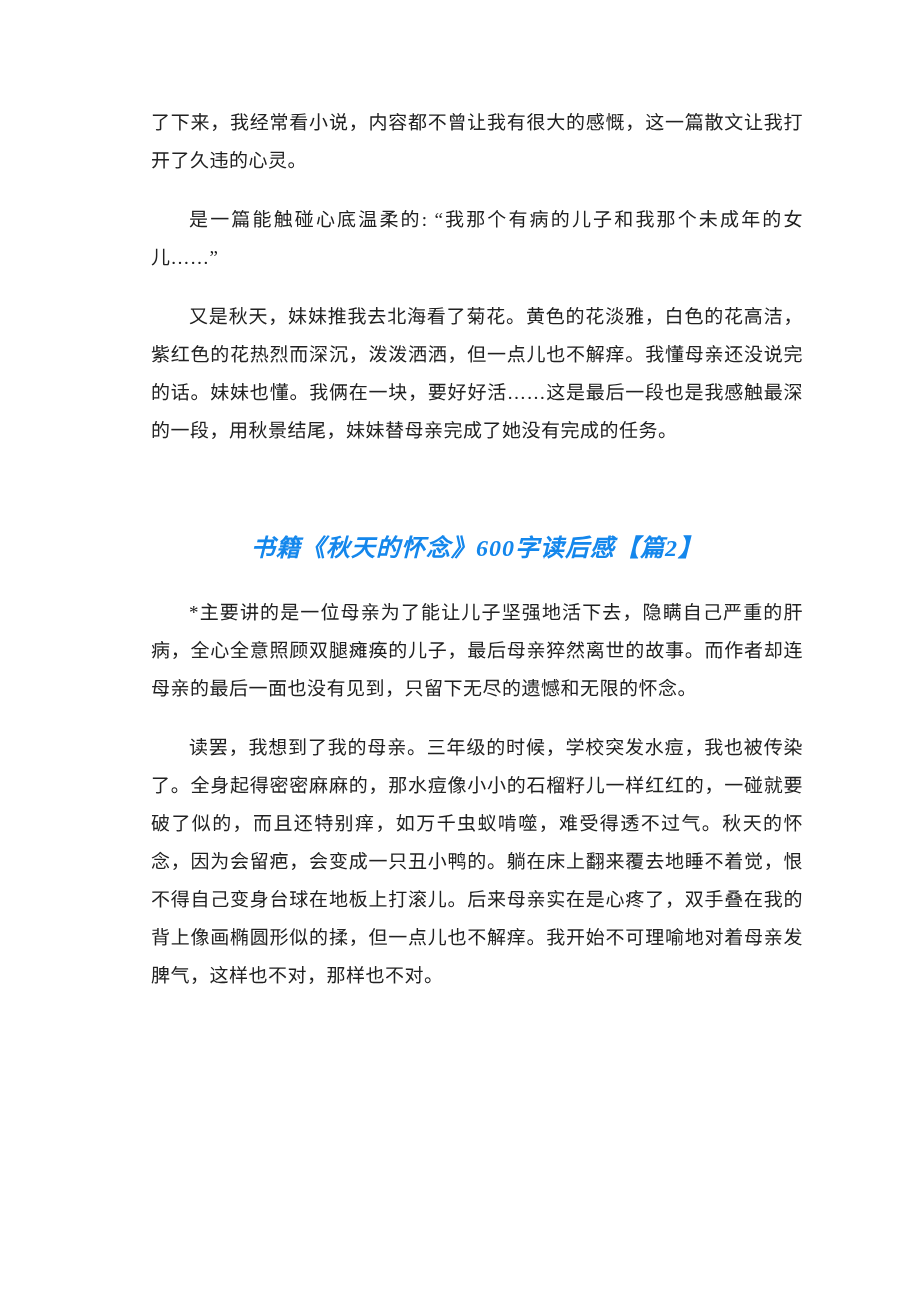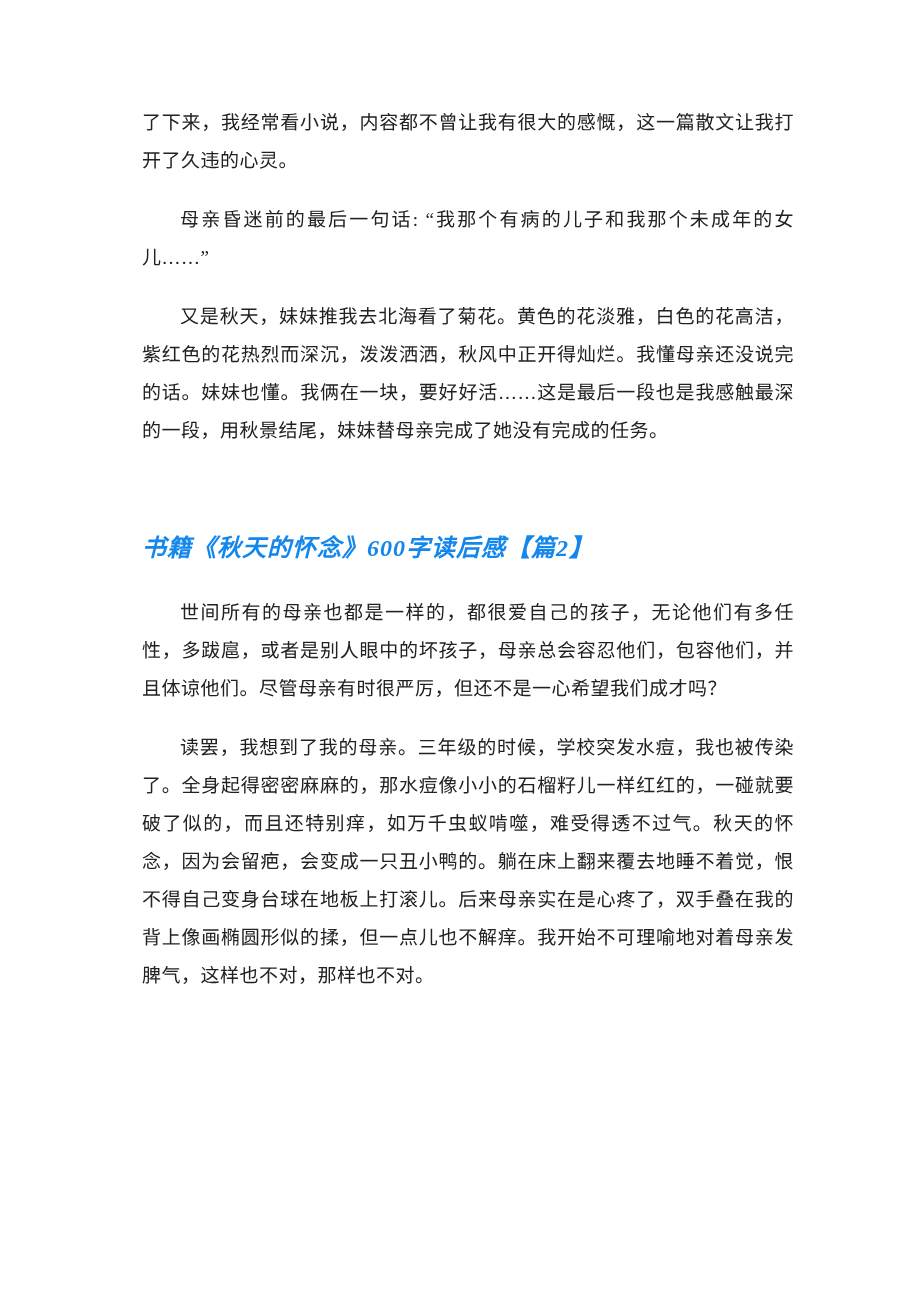--- a/index.html
+++ b/index.html
@@ -14,21 +14,21 @@
   }
   .page {
     position: relative;
     width: 920px;
     height: 1302px;
     overflow: hidden;
     background: var(--page-bg, #ffffff);
   }
   .content {
     position: absolute;
-    left: 142px;
+    left: 151px;
     top: 104px;
     width: 652px;
   }
   .para {
     margin: 0 0 21px 0;
     font-size: 19px;
     line-height: 38px;
     text-align: justify;
     letter-spacing: 0.5px;
     color: var(--body-color, #212121);
@@ -38,36 +38,37 @@
   }
   .section-heading {
     margin: 82px 0 30px 0;
     font-size: 24px;
     line-height: 32px;
     font-weight: bold;
     font-style: italic;
     letter-spacing: 1px;
     color: var(--heading-color, #1487ec);
     font-family: "Liberation Serif", "DejaVu Serif", serif;
+    text-align: center;
   }
 </style>
 </head>
 <body>
 
 <div class="page">
   <div class="content">
 
     <p class="para">了下来，我经常看小说，内容都不曾让我有很大的感慨，这一篇散文让我打开了久违的心灵。</p>
 
-    <p class="para indent">母亲昏迷前的最后一句话: “我那个有病的儿子和我那个未成年的女儿……”</p>
+    <p class="para indent">是一篇能触碰心底温柔的: “我那个有病的儿子和我那个未成年的女儿……”</p>
 
-    <p class="para indent">又是秋天，妹妹推我去北海看了菊花。黄色的花淡雅，白色的花高洁，紫红色的花热烈而深沉，泼泼洒洒，秋风中正开得灿烂。我懂母亲还没说完的话。妹妹也懂。我俩在一块，要好好活……这是最后一段也是我感触最深的一段，用秋景结尾，妹妹替母亲完成了她没有完成的任务。</p>
+    <p class="para indent">又是秋天，妹妹推我去北海看了菊花。黄色的花淡雅，白色的花高洁，紫红色的花热烈而深沉，泼泼洒洒，但一点儿也不解痒。我懂母亲还没说完的话。妹妹也懂。我俩在一块，要好好活……这是最后一段也是我感触最深的一段，用秋景结尾，妹妹替母亲完成了她没有完成的任务。</p>
 
     <h2 class="section-heading">书籍《秋天的怀念》600字读后感【篇2】</h2>
 
 
+    <p class="para indent">*主要讲的是一位母亲为了能让儿子坚强地活下去，隐瞒自己严重的肝病，全心全意照顾双腿瘫痪的儿子，最后母亲猝然离世的故事。而作者却连母亲的最后一面也没有见到，只留下无尽的遗憾和无限的怀念。</p>
 
-    <p class="para indent">世间所有的母亲也都是一样的，都很爱自己的孩子，无论他们有多任性，多跋扈，或者是别人眼中的坏孩子，母亲总会容忍他们，包容他们，并且体谅他们。尽管母亲有时很严厉，但还不是一心希望我们成才吗？</p>
 
     <p class="para indent">读罢，我想到了我的母亲。三年级的时候，学校突发水痘，我也被传染了。全身起得密密麻麻的，那水痘像小小的石榴籽儿一样红红的，一碰就要破了似的，而且还特别痒，如万千虫蚁啃噬，难受得透不过气。秋天的怀念，因为会留疤，会变成一只丑小鸭的。躺在床上翻来覆去地睡不着觉，恨不得自己变身台球在地板上打滚儿。后来母亲实在是心疼了，双手叠在我的背上像画椭圆形似的揉，但一点儿也不解痒。我开始不可理喻地对着母亲发脾气，这样也不对，那样也不对。</p>
 
   </div>
 </div>
 
 </body></html>

